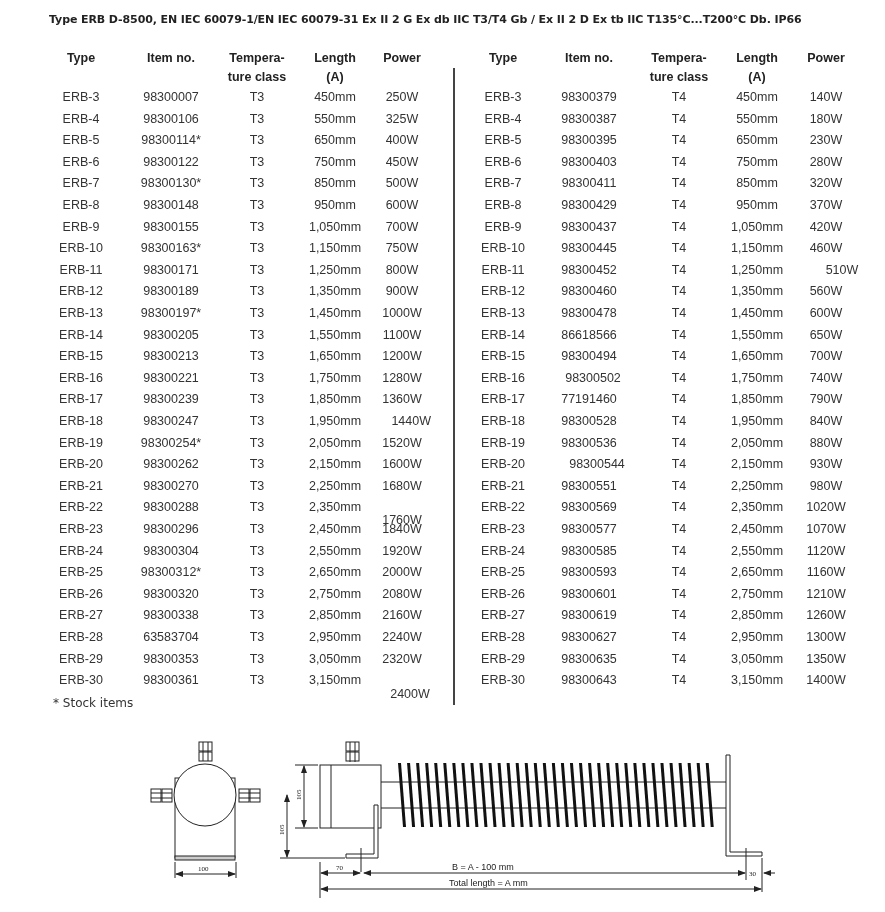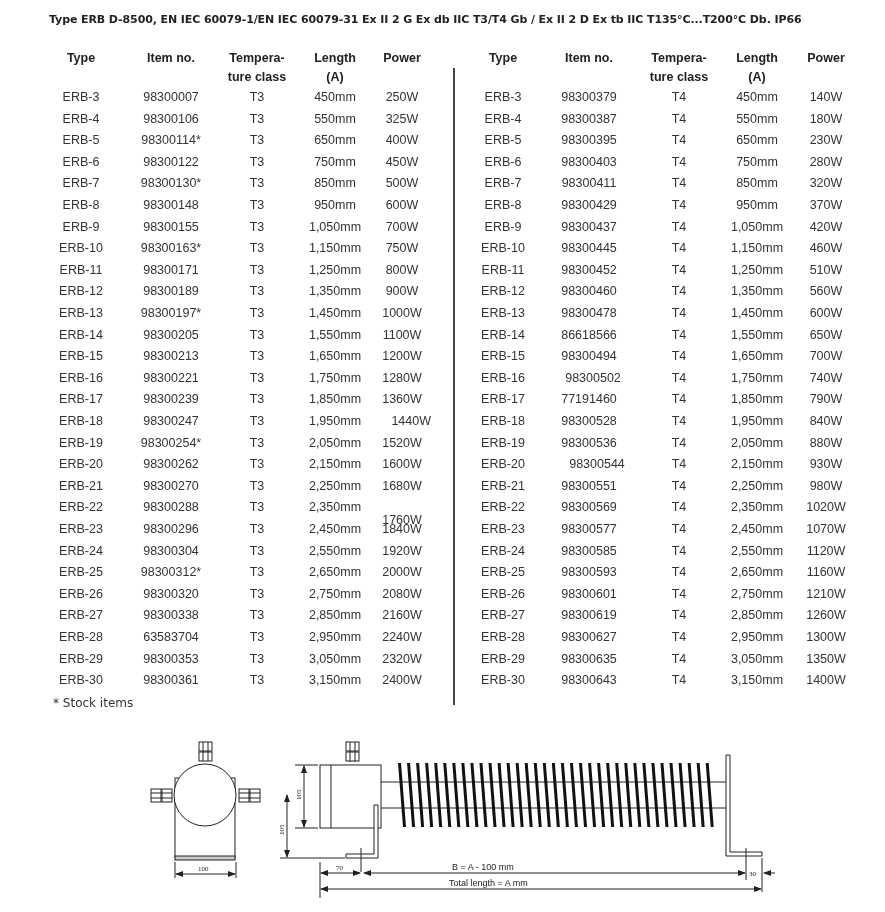--- a/index.html
+++ b/index.html
@@ -220,21 +220,21 @@
         <div class="cell" style="left: 80px; width: 92px;">98300353</div>
         <div class="cell" style="left: 176px; width: 72px;">T3</div>
         <div class="cell" style="left: 258px; width: 64px;">3,050mm</div>
         <div class="cell" style="left: 328px; width: 58px;">2320W</div>
       </div>
       <div class="row" style="top: 624.2px;">
         <div class="cell" style="left: 0px; width: 72px;">ERB-30</div>
         <div class="cell" style="left: 80px; width: 92px;">98300361</div>
         <div class="cell" style="left: 176px; width: 72px;">T3</div>
         <div class="cell" style="left: 258px; width: 64px;">3,150mm</div>
-        <div class="cell" style="left: 328px; width: 58px;">2400W</div>
+        <div class="cell" style="left: 336px; width: 58px; margin-top: 14px;">2400W</div>
       </div>
     </div>
 </div>
 
 <div class="divider"></div>
 
 <div class="tbl right">
   <div class="hdr" style="left:0;width:80px;">Type</div>
   <div class="hdr" style="left:80px;width:92px;">Item no.</div>
   <div class="hdr" style="left:180px;width:72px;">
@@ -301,21 +301,21 @@
         <div class="cell" style="left: 80px; width: 92px;">98300445</div>
         <div class="cell" style="left: 180px; width: 72px;">T4</div>
         <div class="cell" style="left: 262px; width: 64px;">1,150mm</div>
         <div class="cell" style="left: 334px; width: 58px;">460W</div>
       </div>
       <div class="row" style="top: 213.8px;">
         <div class="cell" style="left: 0px; width: 80px;">ERB-11</div>
         <div class="cell" style="left: 80px; width: 92px;">98300452</div>
         <div class="cell" style="left: 180px; width: 72px;">T4</div>
         <div class="cell" style="left: 262px; width: 64px;">1,250mm</div>
-        <div class="cell" style="left: 334px; width: 58px;">510W</div>
+        <div class="cell" style="left: 350px; width: 58px;">510W</div>
       </div>
       <div class="row" style="top: 235.4px;">
         <div class="cell" style="left: 0px; width: 80px;">ERB-12</div>
         <div class="cell" style="left: 80px; width: 92px;">98300460</div>
         <div class="cell" style="left: 180px; width: 72px;">T4</div>
         <div class="cell" style="left: 262px; width: 64px;">1,350mm</div>
         <div class="cell" style="left: 334px; width: 58px;">560W</div>
       </div>
       <div class="row" style="top: 257px;">
         <div class="cell" style="left: 0px; width: 80px;">ERB-13</div>

